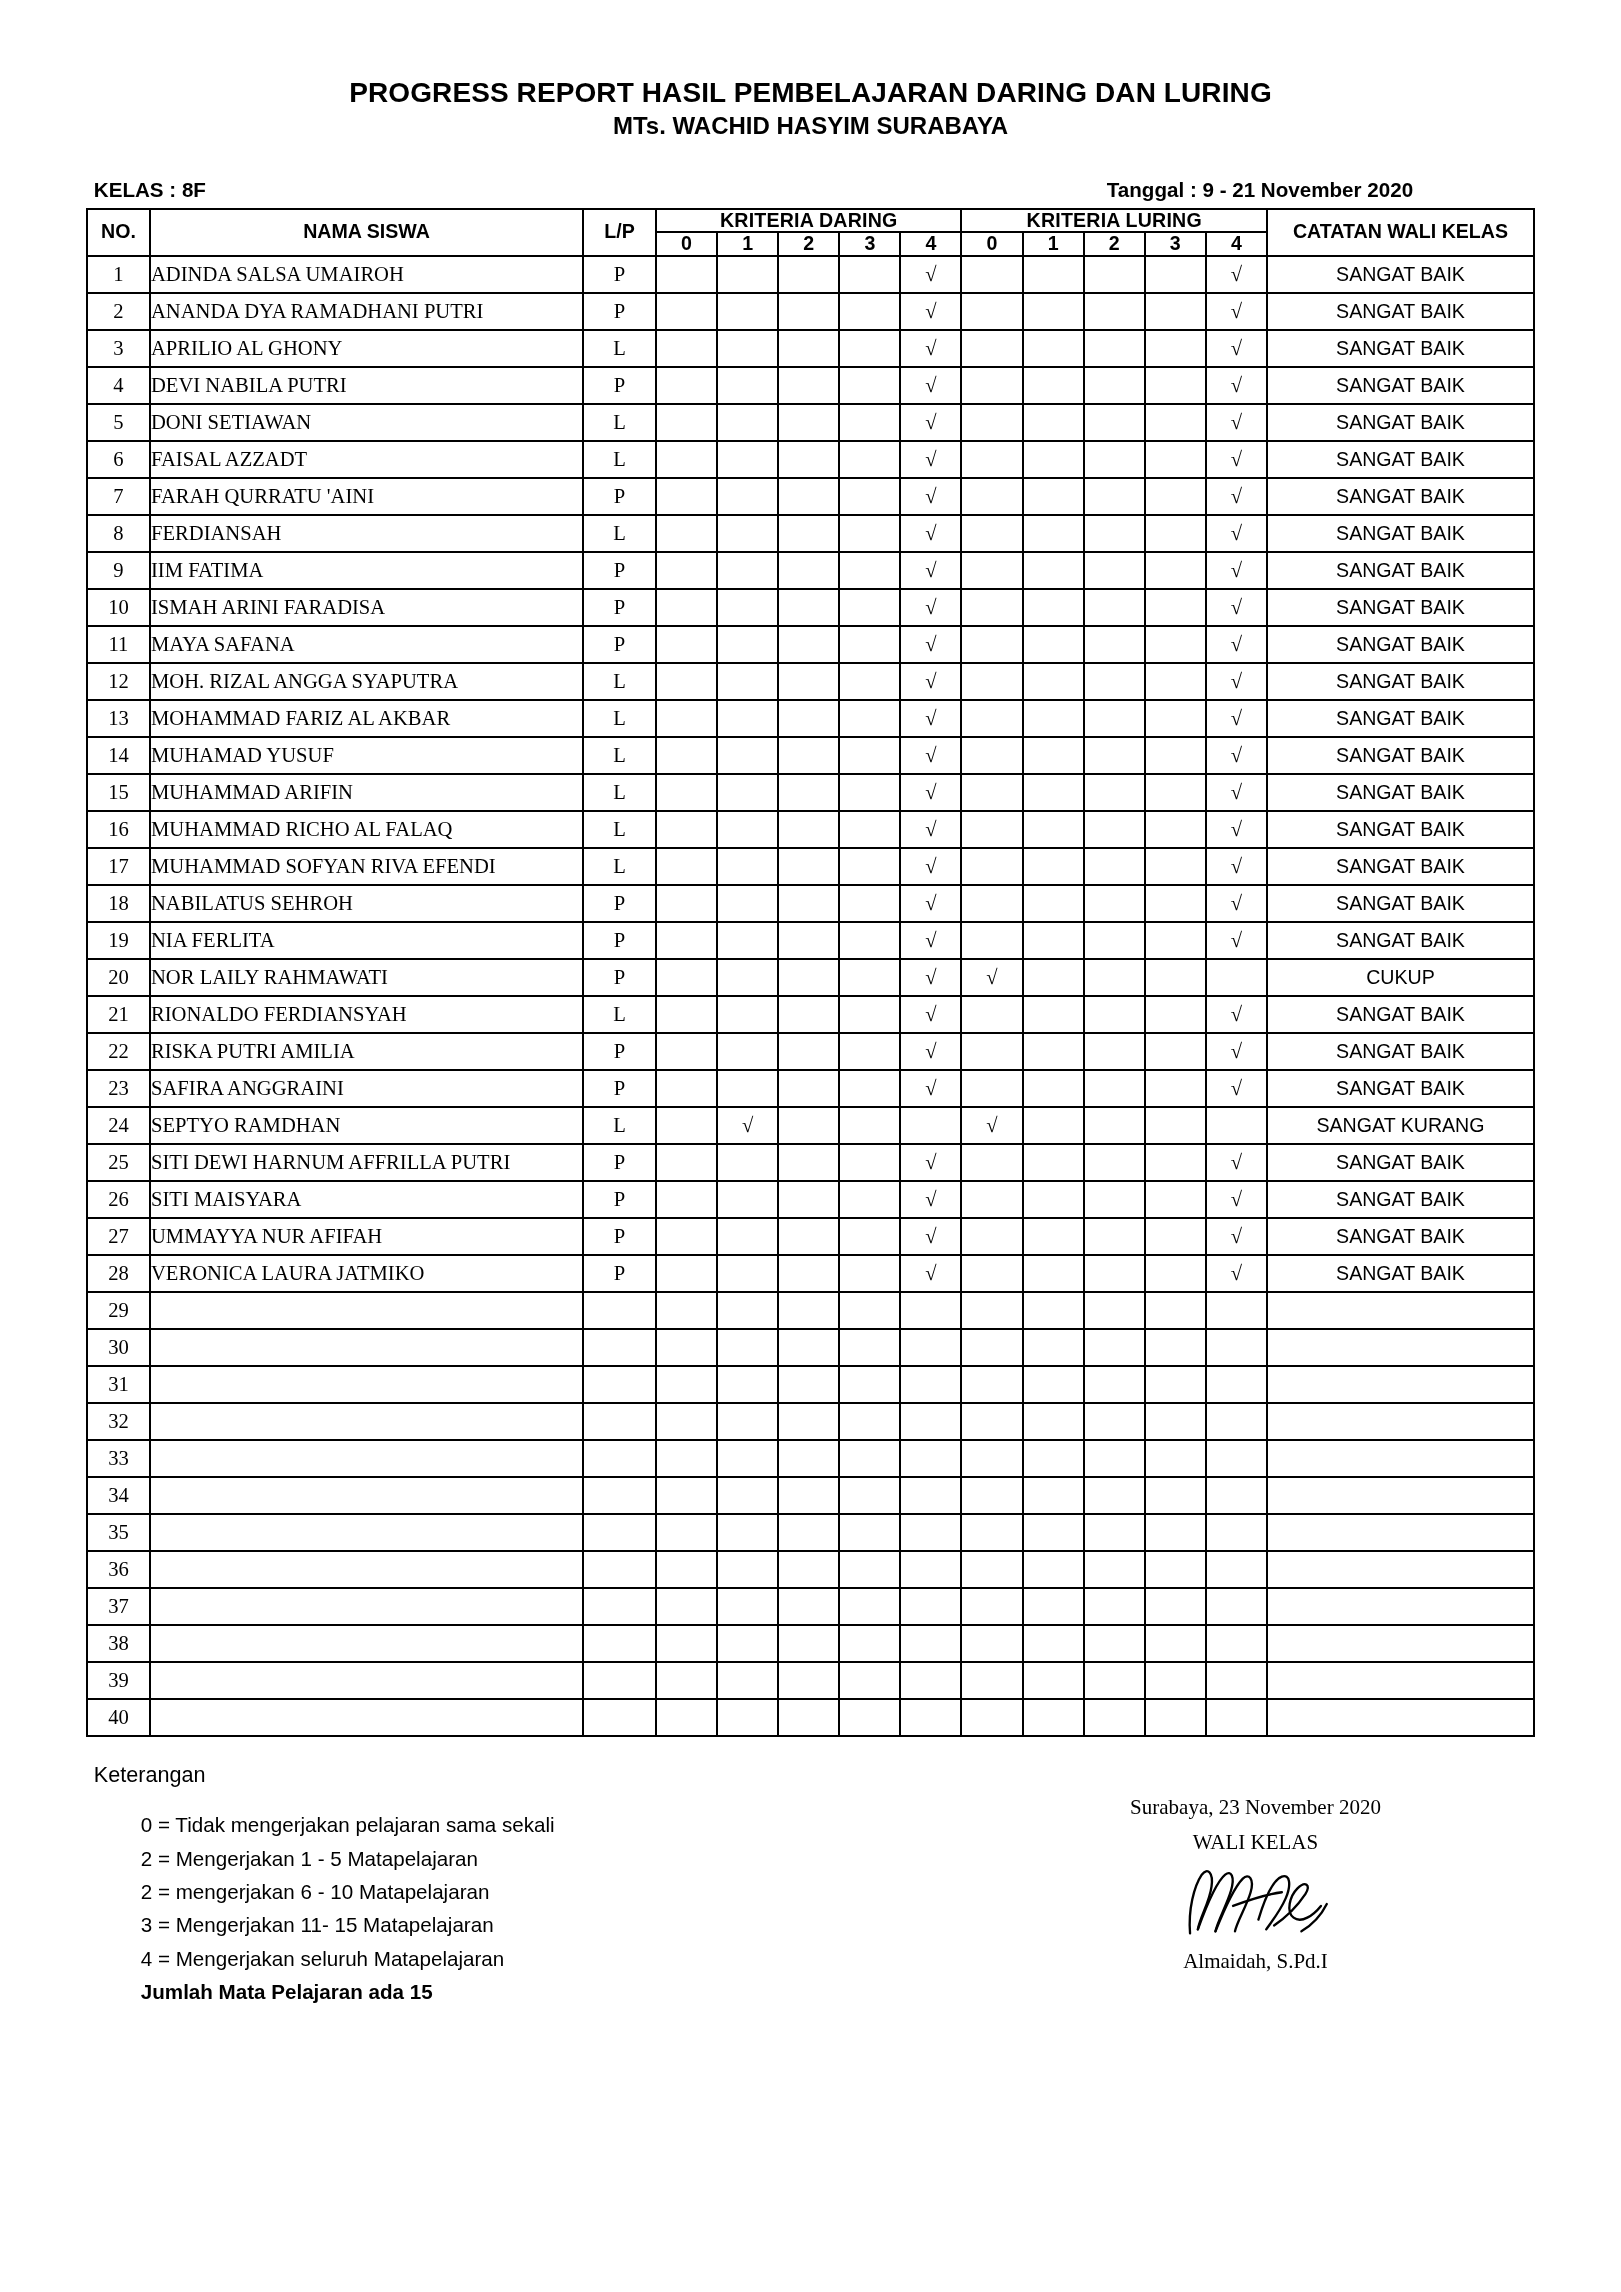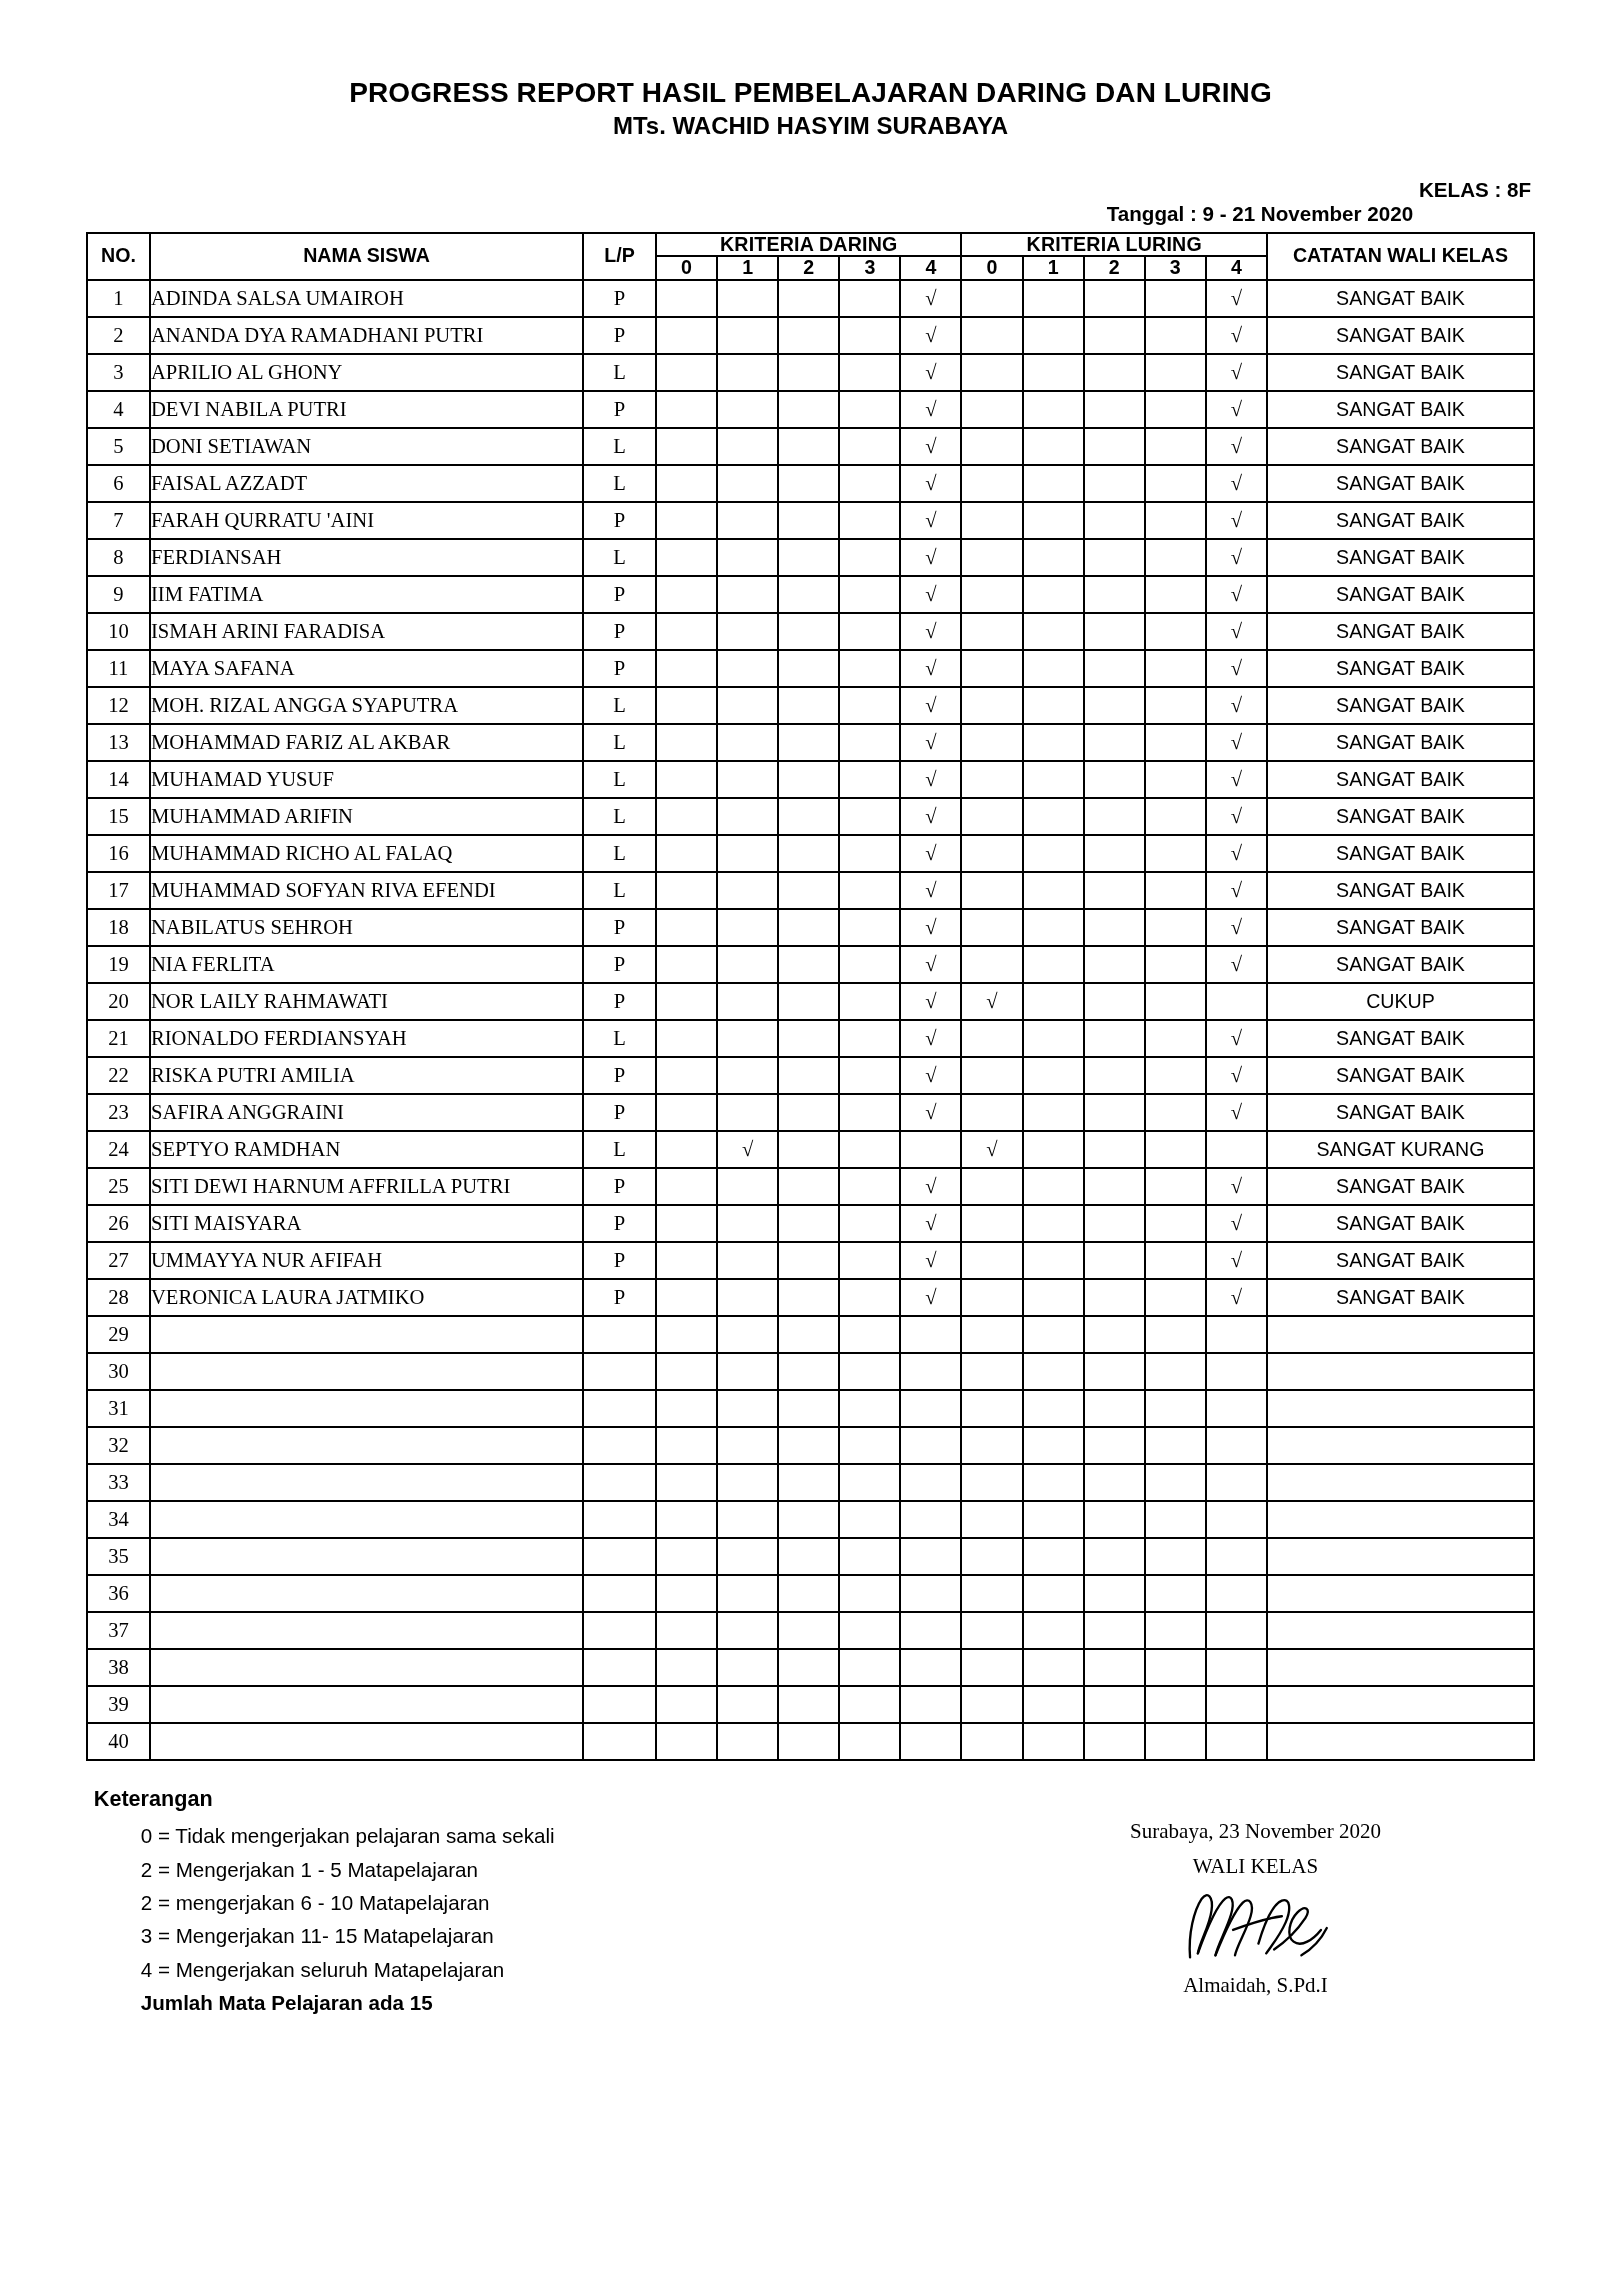--- a/index.html
+++ b/index.html
@@ -46,21 +46,20 @@
     margin-top: 5.9px;
   }
   .meta-row {
     display: flex;
     justify-content: space-between;
     align-items: flex-end;
     margin-top: 37px;
     padding: 0 3.9px 0 7.8px;
     font-weight: bold;
     font-size: 20.6px;
-    flex-direction: column;
   }
   .meta-right {
     padding-right: 118px;
   }
   table.main {
     border-collapse: collapse;
     width: 100%;
     margin-top: 5.9px;
     table-layout: fixed;
   }
@@ -118,23 +117,23 @@
     position: relative;
     display: flex;
     justify-content: space-between;
   }
   .keterangan {
     font-family: "Liberation Sans", sans-serif;
     font-size: 20.6px;
     padding-left: 7.8px;
   }
   .ket-title {
-    font-weight: bold;
+    font-weight: normal;
     font-size: 21.6px;
-    margin-bottom: 7px;
+    margin-bottom: 20px;
   }
   .ket-line {
     padding-left: 47px;
     line-height: 1.62;
   }
   .ket-bold {
     padding-left: 47px;
     font-weight: bold;
     line-height: 1.62;
   }

